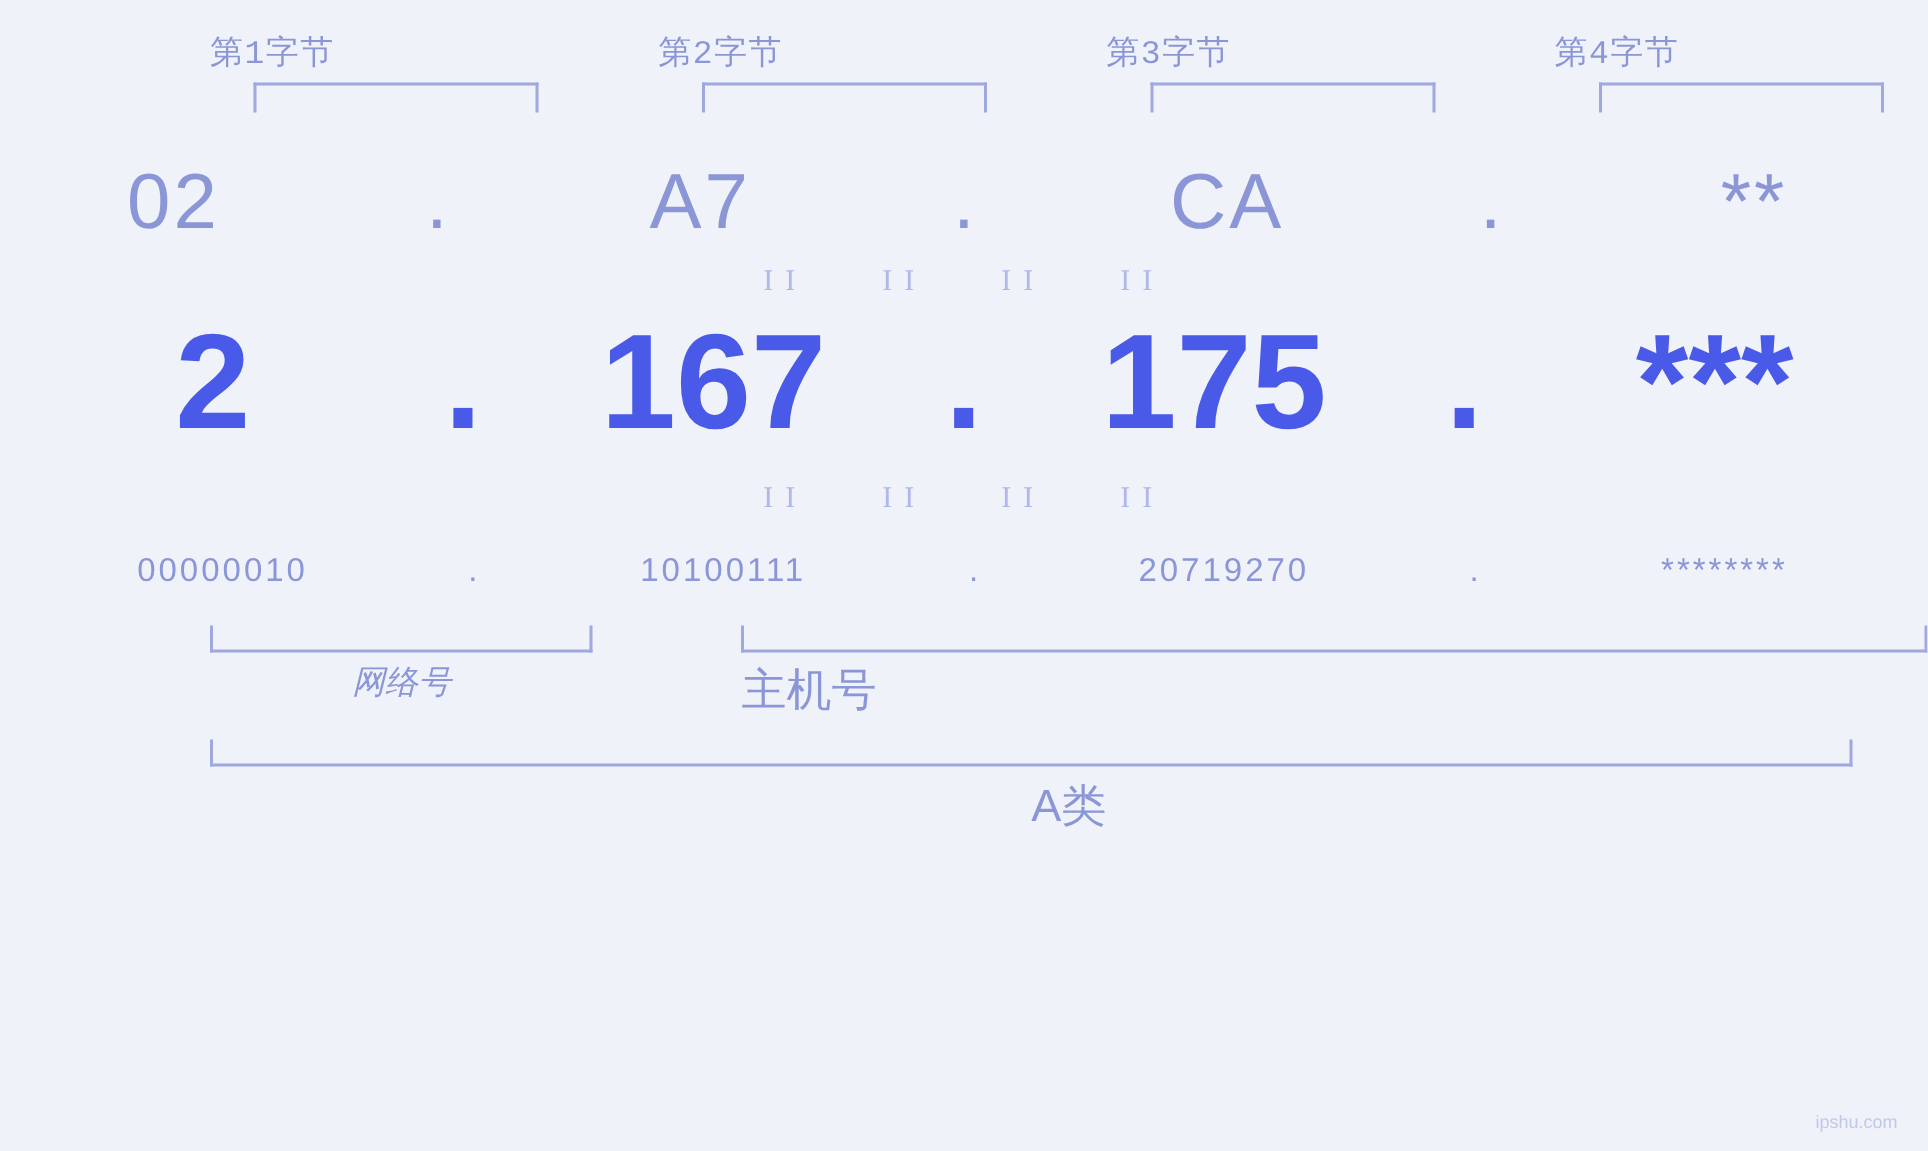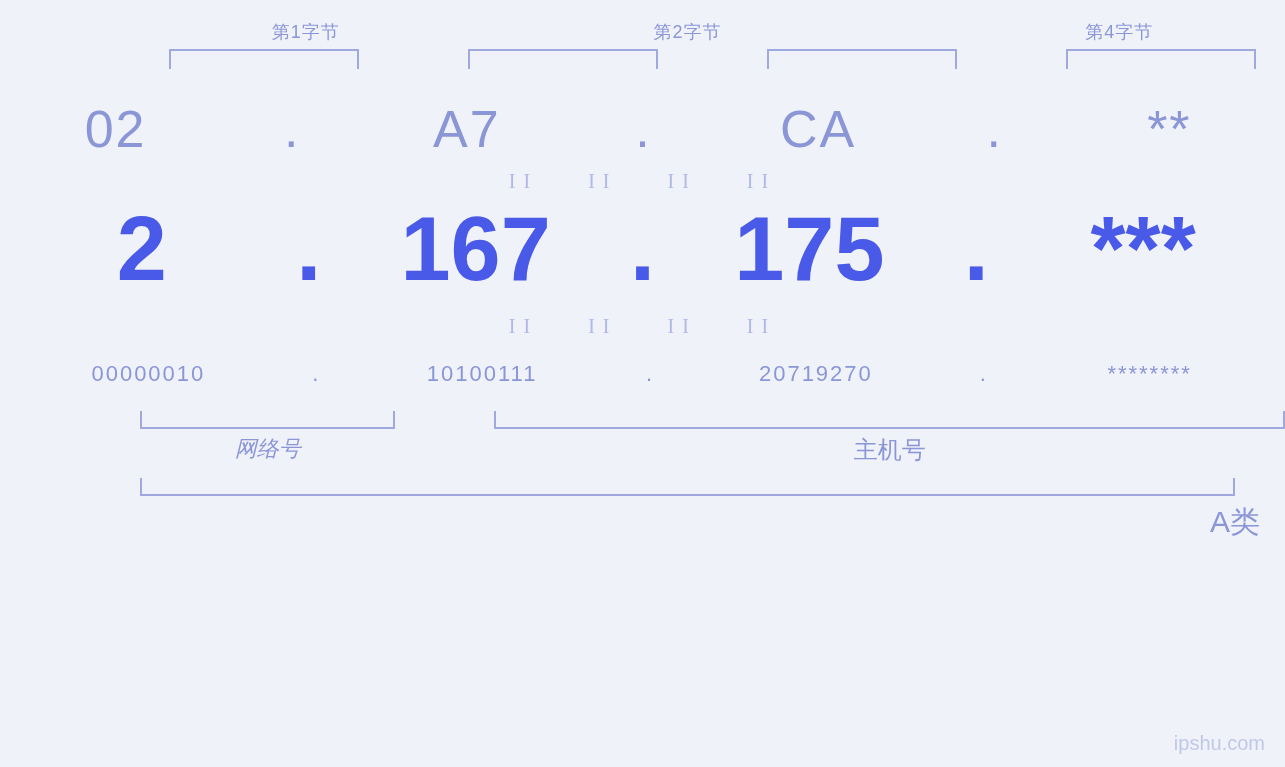--- a/index.html
+++ b/index.html
@@ -26,24 +26,25 @@
     
     .header-row {
       display: flex;
       width: 100%;
       padding-left: 140px;
       margin-bottom: 5px;
     }
 
     .byte-col {
       flex: 1;
-      text-align: center;
-      color: #8b96d6;
-      font-size: 18px;
+      text-align: left;
+      color: #8b96d6;
+      font-size: 22px;
       letter-spacing: 1px;
+      font-family: Liberation Mono, monospace;
     }
 
     
     .bracket-row {
       display: flex;
       width: 100%;
       padding-left: 140px;
       margin-bottom: 10px;
       position: relative;
     }
@@ -193,23 +194,23 @@
       width: calc(25% - 25px);
       text-align: center;
       color: #8b96d6;
       font-size: 22px;
       font-style: italic;
     }
 
     .host-label {
       margin-left: 50px;
       width: calc(75% - 50px);
-      text-align: center;
-      color: #8b96d6;
-      font-size: 24px;
+      text-align: left;
+      color: #8b96d6;
+      font-size: 30px;
     }
 
     
     .class-bracket-row {
       display: flex;
       width: 100%;
       padding-left: 140px;
       margin-top: 15px;
     }
 
@@ -226,48 +227,49 @@
       display: flex;
       width: 100%;
       padding-left: 140px;
       margin-top: 5px;
       justify-content: center;
     }
 
     .class-label {
       color: #8b96d6;
       font-size: 30px;
-      text-align: right;
+      text-align: center;
       width: calc(100% - 50px);
     }
 
     
     .watermark {
       position: absolute;
       bottom: 12px;
       right: 20px;
       color: #c0c8e8;
-      font-size: 20px;
+      font-size: 12px;
     }
 
     
     .bracket-sep {
       width: 50px;
     }
   </style>
 </head>
 <body>
 
 <div class="container">
 
   <div class="header-row">
     <div class="byte-col">第1字节</div>
     <div style="width:50px"></div>
     <div class="byte-col">第2字节</div>
     <div style="width:50px"></div>
+    <div class="byte-col">第3字节</div>
     <div style="width:50px"></div>
     <div class="byte-col">第4字节</div>
   </div>
 
   <div class="bracket-row">
     <div class="bracket-cell">
         <div class="bracket-top"></div>
       </div>
     <div style="width:50px"></div>
     <div class="bracket-cell">

